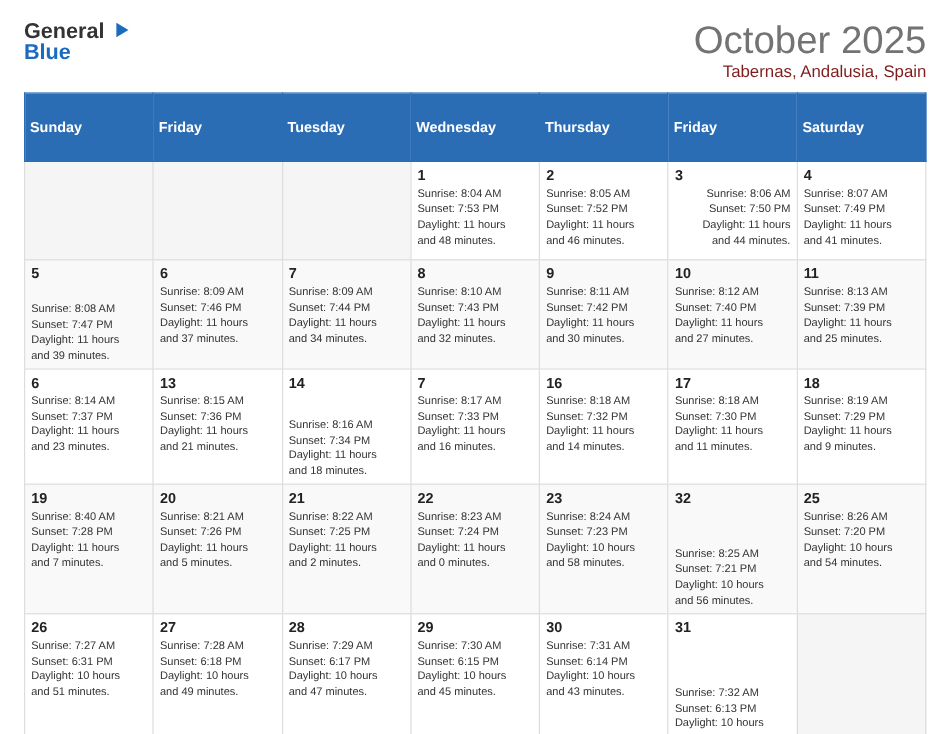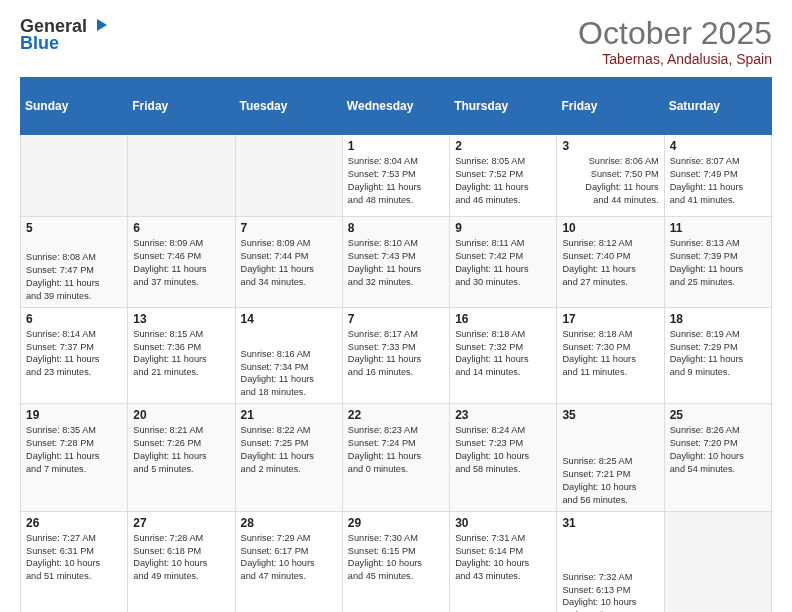--- a/index.html
+++ b/index.html
@@ -253,21 +253,21 @@
             <span class="day-number">18</span>
             <div class="day-info" style="white-space: pre-line;">Sunrise: 8:19 AM
 Sunset: 7:29 PM
 Daylight: 11 hours
 and 9 minutes.</div>
           </td>
         </tr>
         <tr>
           <td>
             <span class="day-number">19</span>
-            <div class="day-info" style="white-space: pre-line;">Sunrise: 8:35 AM
+            <div class="day-info" style="white-space: pre-line;">Sunrise: 8:40 AM
 Sunset: 7:28 PM
 Daylight: 11 hours
 and 7 minutes.</div>
           </td>
           <td>
             <span class="day-number">20</span>
             <div class="day-info" style="white-space: pre-line;">Sunrise: 8:21 AM
 Sunset: 7:26 PM
 Daylight: 11 hours
 and 5 minutes.</div>
@@ -287,21 +287,21 @@
 and 0 minutes.</div>
           </td>
           <td>
             <span class="day-number">23</span>
             <div class="day-info" style="white-space: pre-line;">Sunrise: 8:24 AM
 Sunset: 7:23 PM
 Daylight: 10 hours
 and 58 minutes.</div>
           </td>
           <td>
-            <span class="day-number">35</span>
+            <span class="day-number">32</span>
             <div class="day-info" style="white-space: pre-line; margin-top: 33px;">Sunrise: 8:25 AM
 Sunset: 7:21 PM
 Daylight: 10 hours
 and 56 minutes.</div>
           </td>
           <td>
             <span class="day-number">25</span>
             <div class="day-info" style="white-space: pre-line;">Sunrise: 8:26 AM
 Sunset: 7:20 PM
 Daylight: 10 hours

